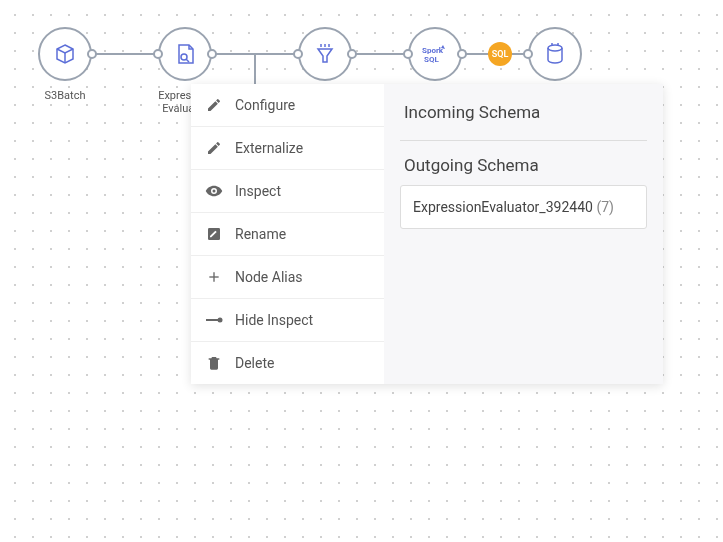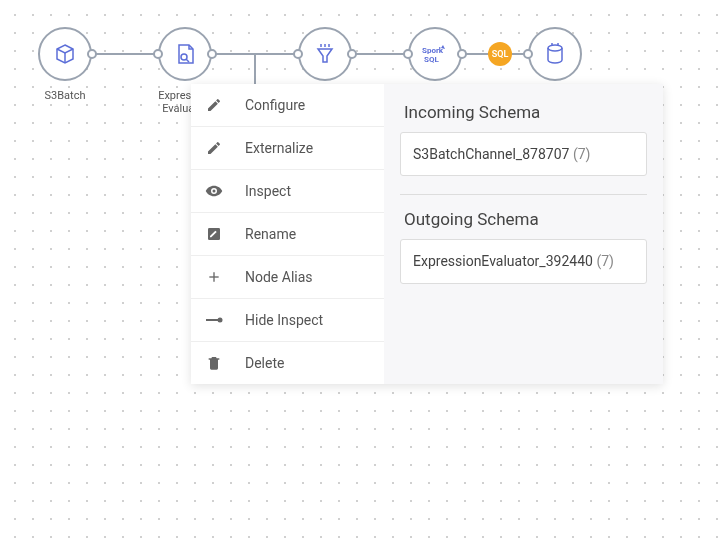--- a/index.html
+++ b/index.html
@@ -73,21 +73,21 @@
     box-shadow: 0 2px 10px rgba(0,0,0,0.12);
     display: flex;
   }
   .menu {
     width: 193px;
     border-right: 0;
   }
   .menu-item {
     display: flex;
     align-items: center;
-    gap: 22px;
+    gap: 12px;
     padding: 12px 14px;
     font-size: 14px;
     color: #555;
     border-bottom: 1px solid #eee;
     cursor: pointer;
   }
   .menu-item:last-child { border-bottom: none; }
   .menu-icon {
     width: 18px;
     height: 18px;
@@ -247,24 +247,20 @@
         <svg width="16" height="16" viewBox="0 0 24 24" fill="currentColor">
             <path d="M6 7h12v13a2 2 0 0 1-2 2H8a2 2 0 0 1-2-2V7zm3-4h6l1 2h4v2H4V5h4l1-2z"></path>
           </svg>
       </span>
       <span>Delete</span>
     </div>
   </div>
 
   <div class="schema-pane">
     <div class="schema-title">Incoming Schema</div>
-    <div class="schema-box">
-      <span>S3BatchChannel_878707</span>
-      <span class="schema-count">(7)</span>
-    </div>
     <hr class="schema-sep">
     <div class="schema-title">Outgoing Schema</div>
     <div class="schema-box">
       <span>ExpressionEvaluator_392440</span>
       <span class="schema-count">(7)</span>
     </div>
   </div>
 </div>
 
 </body></html>

